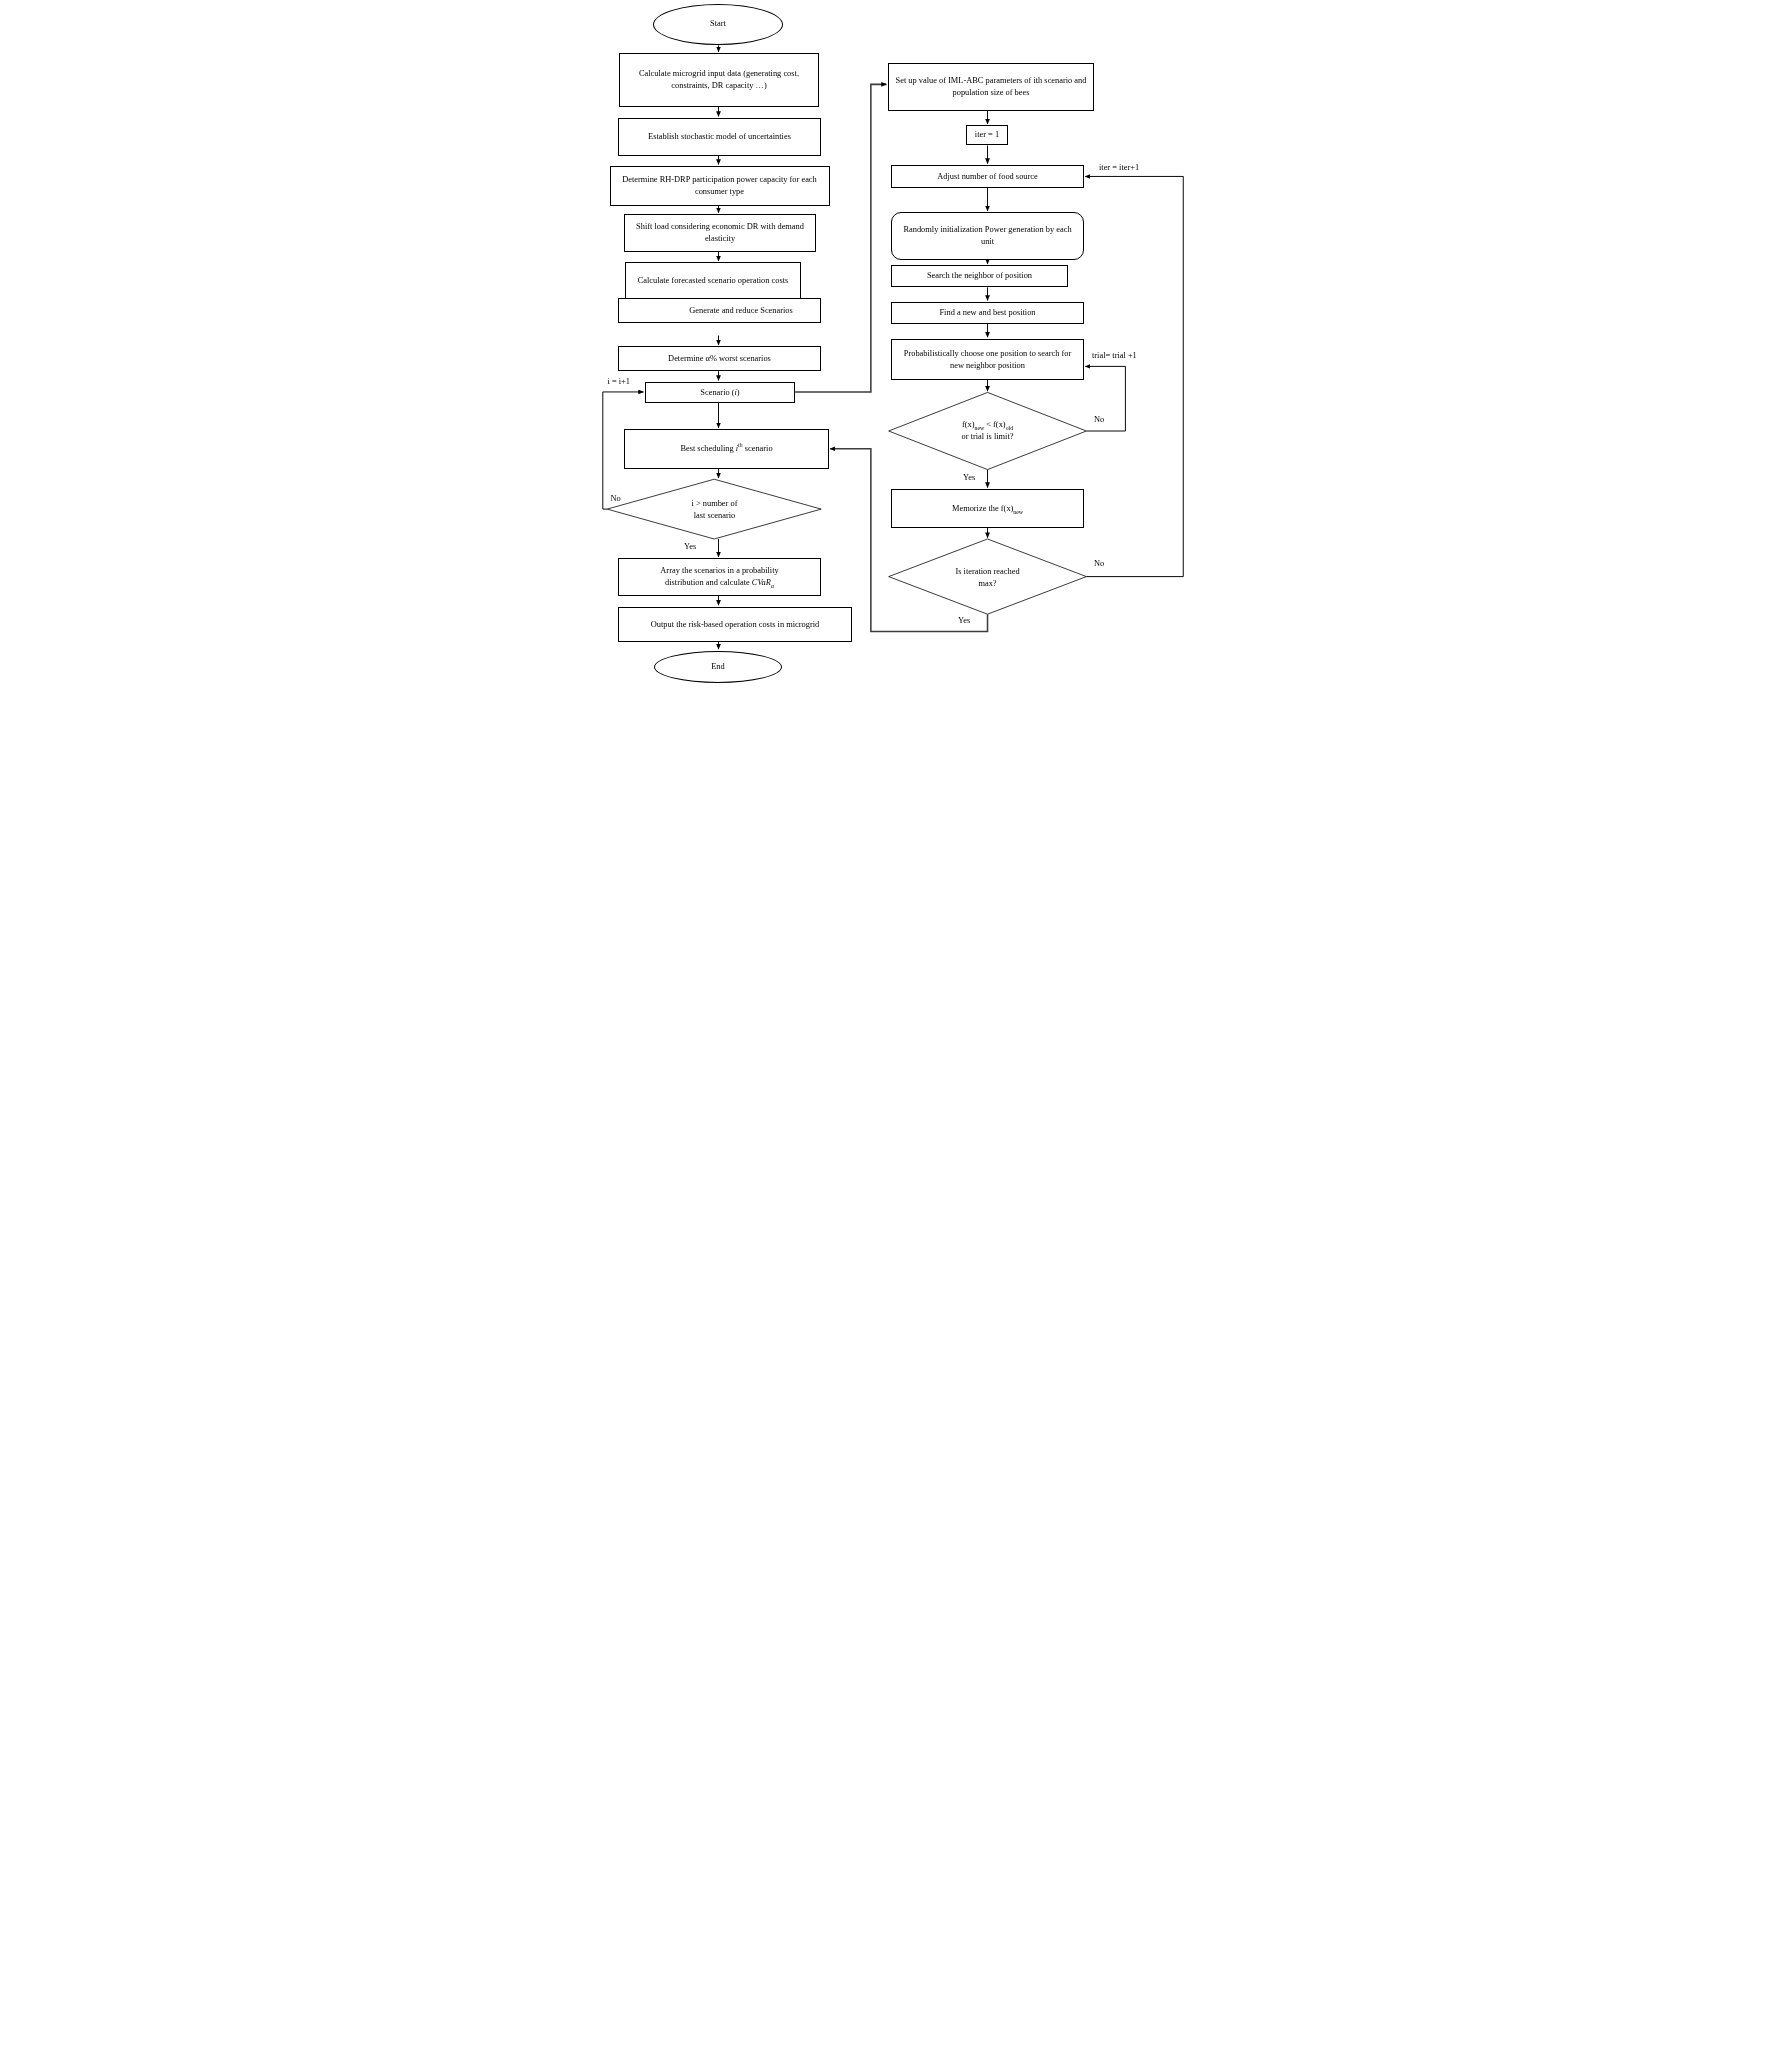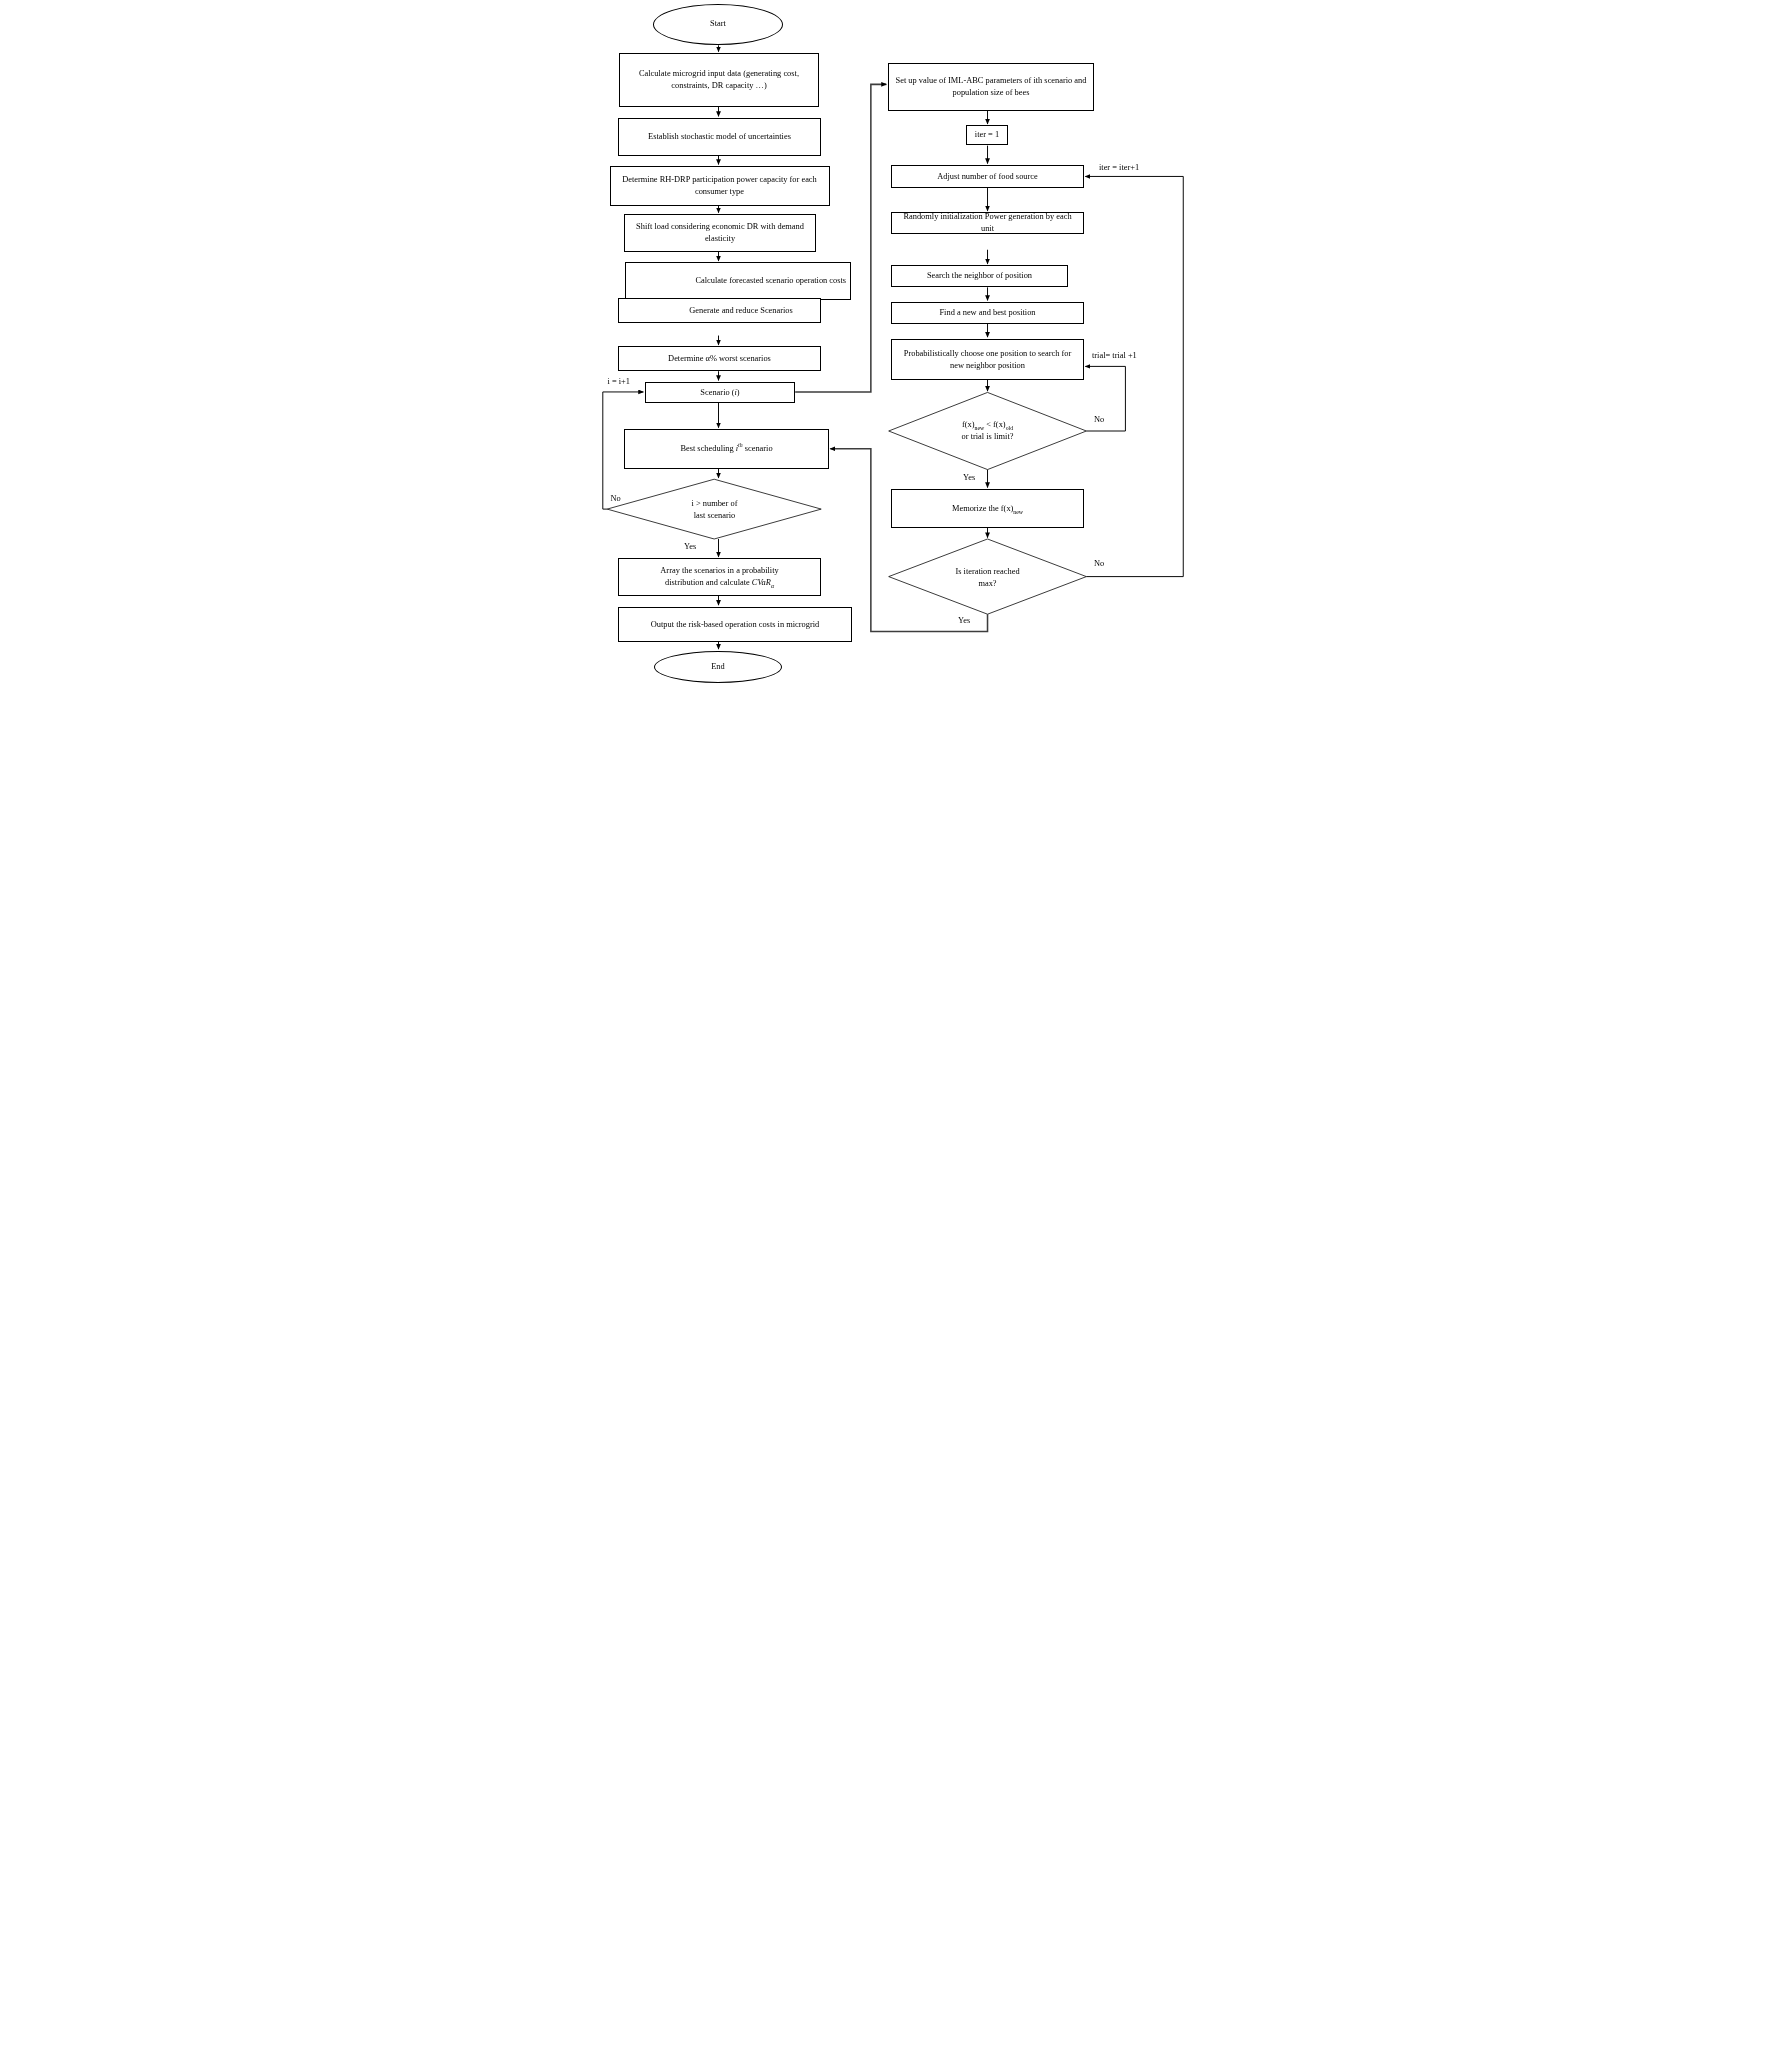--- a/index.html
+++ b/index.html
@@ -92,21 +92,21 @@
   </div>
 
   <div class="node" style="left:14.5px;top:166px;width:220px;height:40px;">
     <span>Determine RH-DRP participation power capacity for each consumer type</span>
   </div>
 
   <div class="node" style="left:29px;top:214px;width:192px;height:38px;">
     <span>Shift load considering economic DR with demand elasticity</span>
   </div>
 
-  <div class="node" style="left:30px;top:262px;width:226px;height:38px;align-items:flex-end;">
+  <div class="node" style="left:30px;top:262px;width:176px;height:38px;">
     <span>Calculate forecasted scenario operation costs</span>
   </div>
 
   <div class="node" style="left:23px;top:298px;width:203px;height:25px;padding-left:47px;">
     <span>Generate and reduce Scenarios</span>
   </div>
 
   <div class="node" style="left:23px;top:346px;width:203px;height:25px;">
     <span>Determine α% worst scenarios</span>
   </div>
@@ -148,21 +148,21 @@
   </div>
 
   <div class="node" style="left:371px;top:125px;width:42px;height:20px;">
     <span>iter = 1</span>
   </div>
 
   <div class="node" style="left:296px;top:165px;width:193px;height:23px;">
     <span>Adjust number of food source</span>
   </div>
 
-  <div class="node" style="left:296px;top:212px;width:193px;height:22px;">
+  <div class="node" style="left:296px;top:212px;width:193px;height:48px;border-radius:10px;">
     <span>Randomly initialization Power generation by each unit</span>
   </div>
 
   <div class="node" style="left:296px;top:265px;width:177px;height:22px;">
     <span>Search the neighbor of position</span>
   </div>
 
   <div class="node" style="left:296px;top:302px;width:193px;height:22px;">
     <span>Find a new and best position</span>
   </div>

